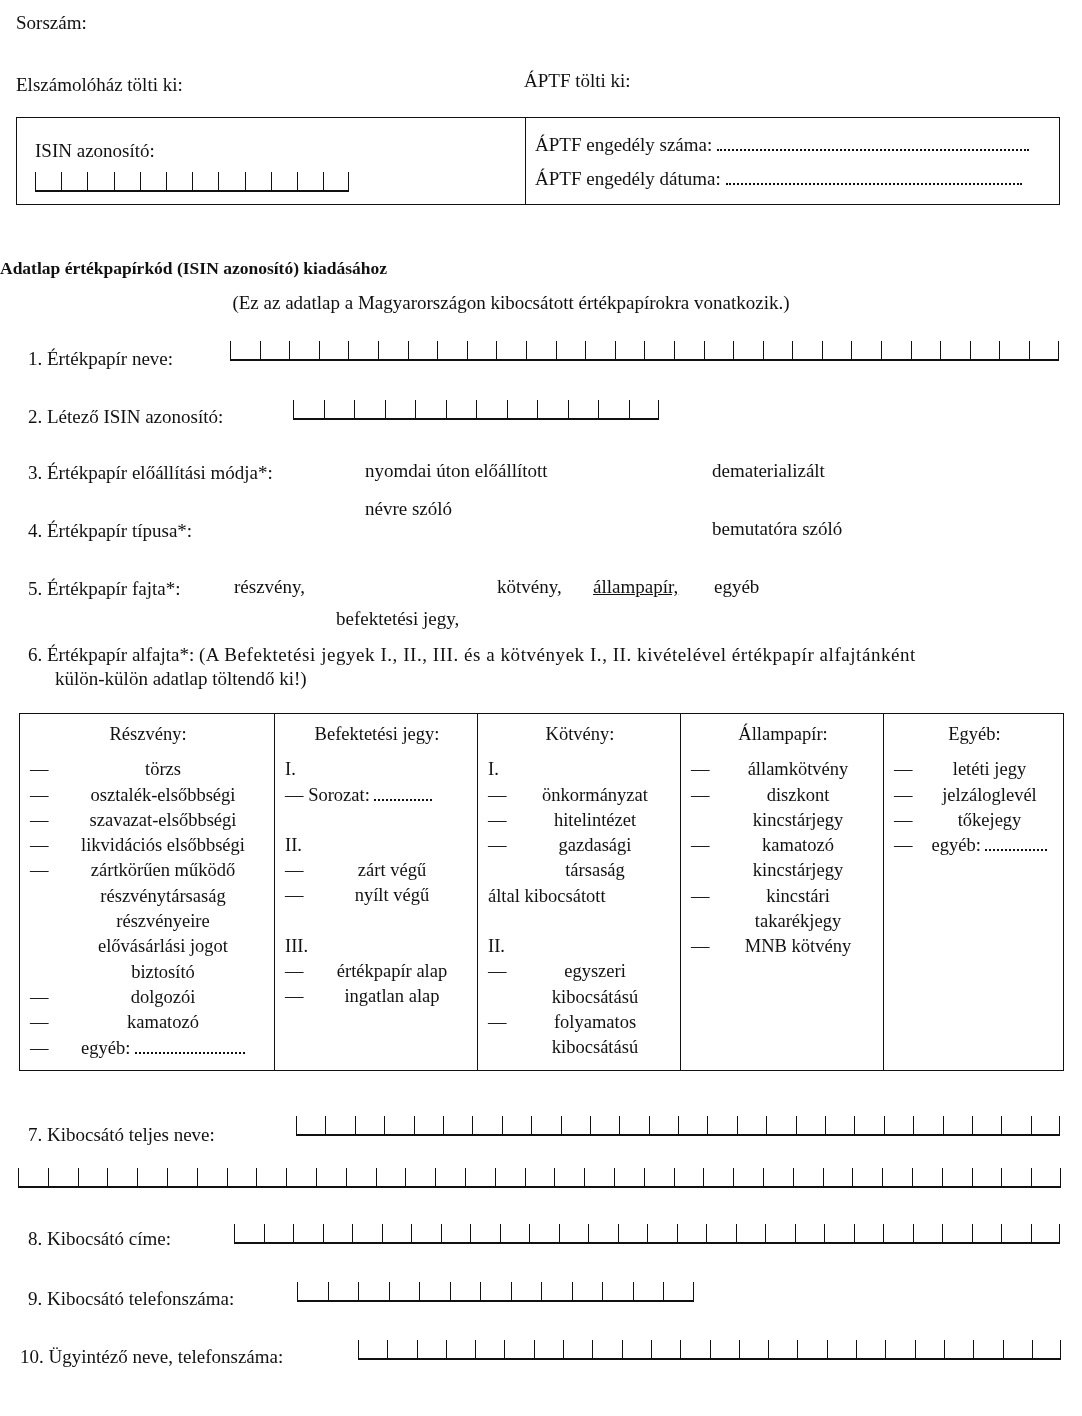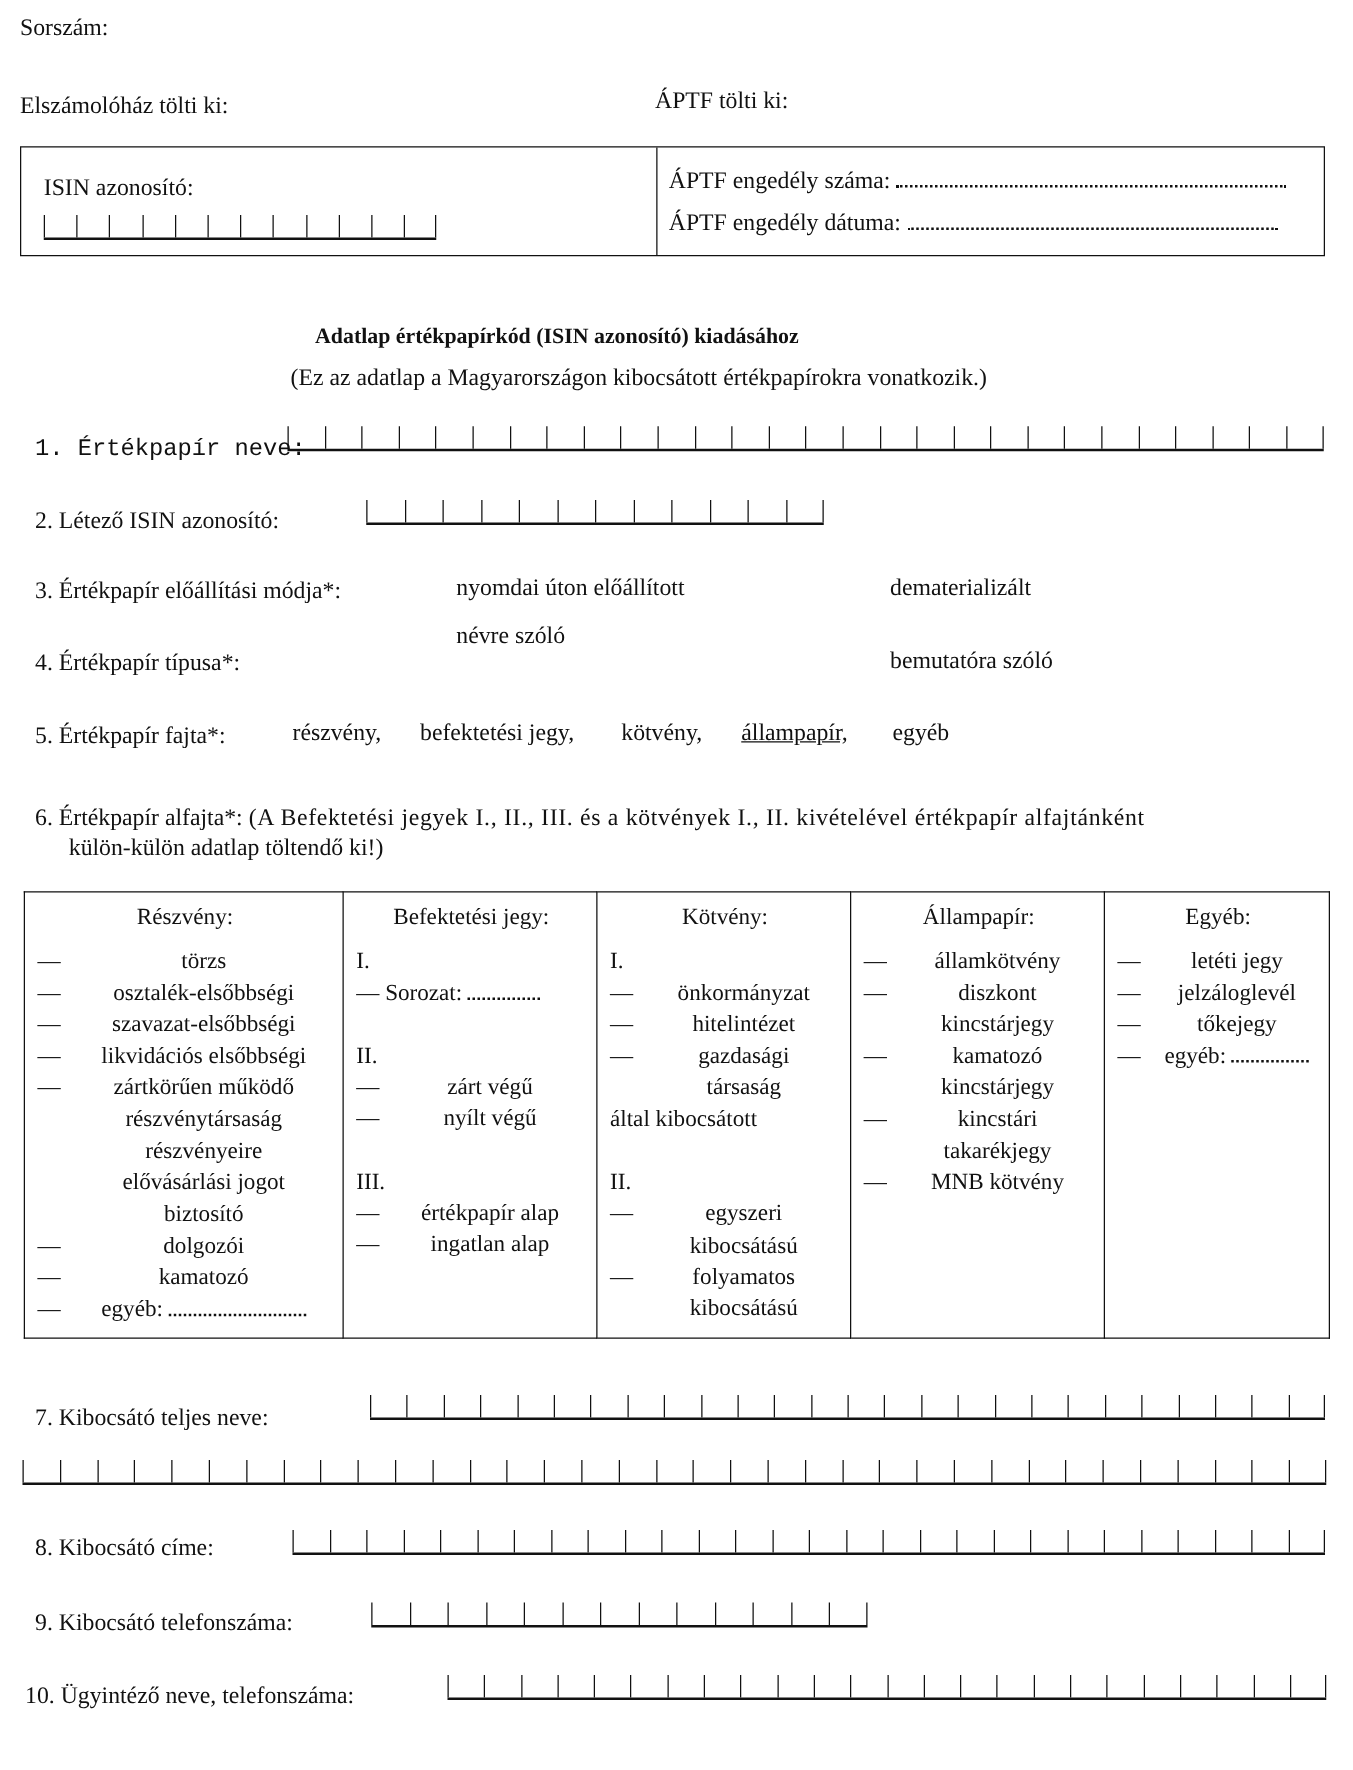--- a/index.html
+++ b/index.html
@@ -51,24 +51,24 @@
   <div class="abs" style="left:518px;top:50px;">
     <span>ÁPTF engedély dátuma:</span>
     <span class="dots" style="width:296px;"></span>
   </div>
   <div class="abs" style="left:518px;top:16px;">
     <span>ÁPTF engedély száma:</span>
     <span class="dots" style="width:312px;"></span>
   </div>
 </div>
 
-<div class="abs title" style="left:0;width:891px;text-align:center;top:258px;">Adatlap értékpapírkód (ISIN azonosító) kiadásához</div>
+<div class="abs title" style="left:0;width:891px;text-align:left;top:258px;">Adatlap értékpapírkód (ISIN azonosító) kiadásához</div>
 <div class="abs" style="left:0;width:1022px;text-align:center;top:292px;">(Ez az adatlap a Magyarországon kibocsátott értékpapírokra vonatkozik.)</div>
 
-<div class="abs" style="left:28px;top:348px;font-family:Liberation Mono, monospace;">1.  Értékpapír neve:</div>
+<div class="abs" style="left:28px;top:348px;">1.  Értékpapír neve:</div>
 <div class="boxes" style="left:230px;top:341px;">
     <span class="cell" style="width: 29.6px;"></span>
     <span class="cell" style="width: 29.6px;"></span>
     <span class="cell" style="width: 29.6px;"></span>
     <span class="cell" style="width: 29.6px;"></span>
     <span class="cell" style="width: 29.6px;"></span>
     <span class="cell" style="width: 29.6px;"></span>
     <span class="cell" style="width: 29.6px;"></span>
     <span class="cell" style="width: 29.6px;"></span>
     <span class="cell" style="width: 29.6px;"></span>
@@ -112,21 +112,21 @@
 <div class="abs" style="left:28px;top:462px;">3.  Értékpapír előállítási módja*:</div>
 <div class="abs" style="left:365px;top:460px;">nyomdai úton előállított</div>
 <div class="abs" style="left:712px;top:460px;">dematerializált</div>
 
 <div class="abs" style="left:28px;top:520px;">4.  Értékpapír típusa*:</div>
 <div class="abs" style="left:365px;top:498px;">névre szóló</div>
 <div class="abs" style="left:712px;top:518px;">bemutatóra szóló</div>
 
 <div class="abs" style="left:28px;top:578px;">5.  Értékpapír fajta*:</div>
 <div class="abs" style="left:234px;top:576px;">részvény,</div>
-<div class="abs" style="left:336px;top:576px;">befektetési jegy,</div>
+<div class="abs" style="left:336px;top:608px;">befektetési jegy,</div>
 <div class="abs" style="left:497px;top:576px;">kötvény,</div>
 <div class="abs" style="left:593px;top:576px;text-decoration:underline;">állampapír,</div>
 <div class="abs" style="left:714px;top:576px;">egyéb</div>
 
 <div class="abs" style="left:28px;top:644px;">
   <span>6.  Értékpapír alfajta*:</span>
   <span style="letter-spacing:0.55px;">(A Befektetési jegyek I., II., III. és a kötvények I., II. kivételével értékpapír alfajtánként</span>
 </div>
 <div class="abs" style="left:55px;top:668px;">külön-külön adatlap töltendő ki!)</div>
 

